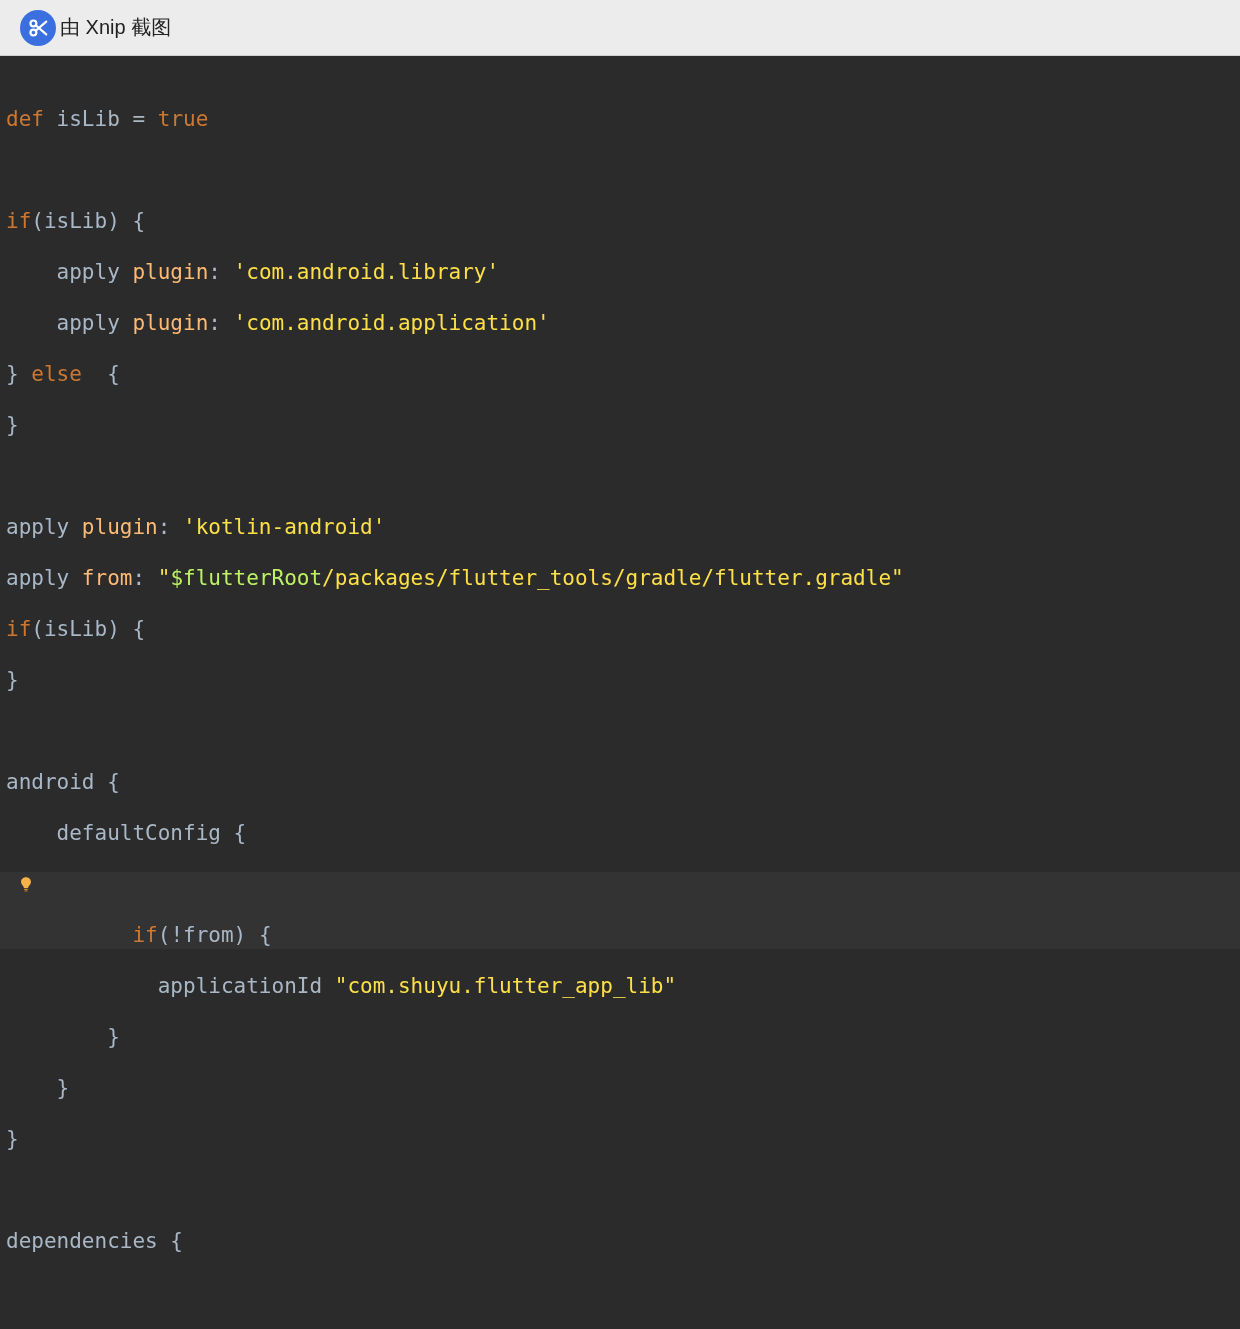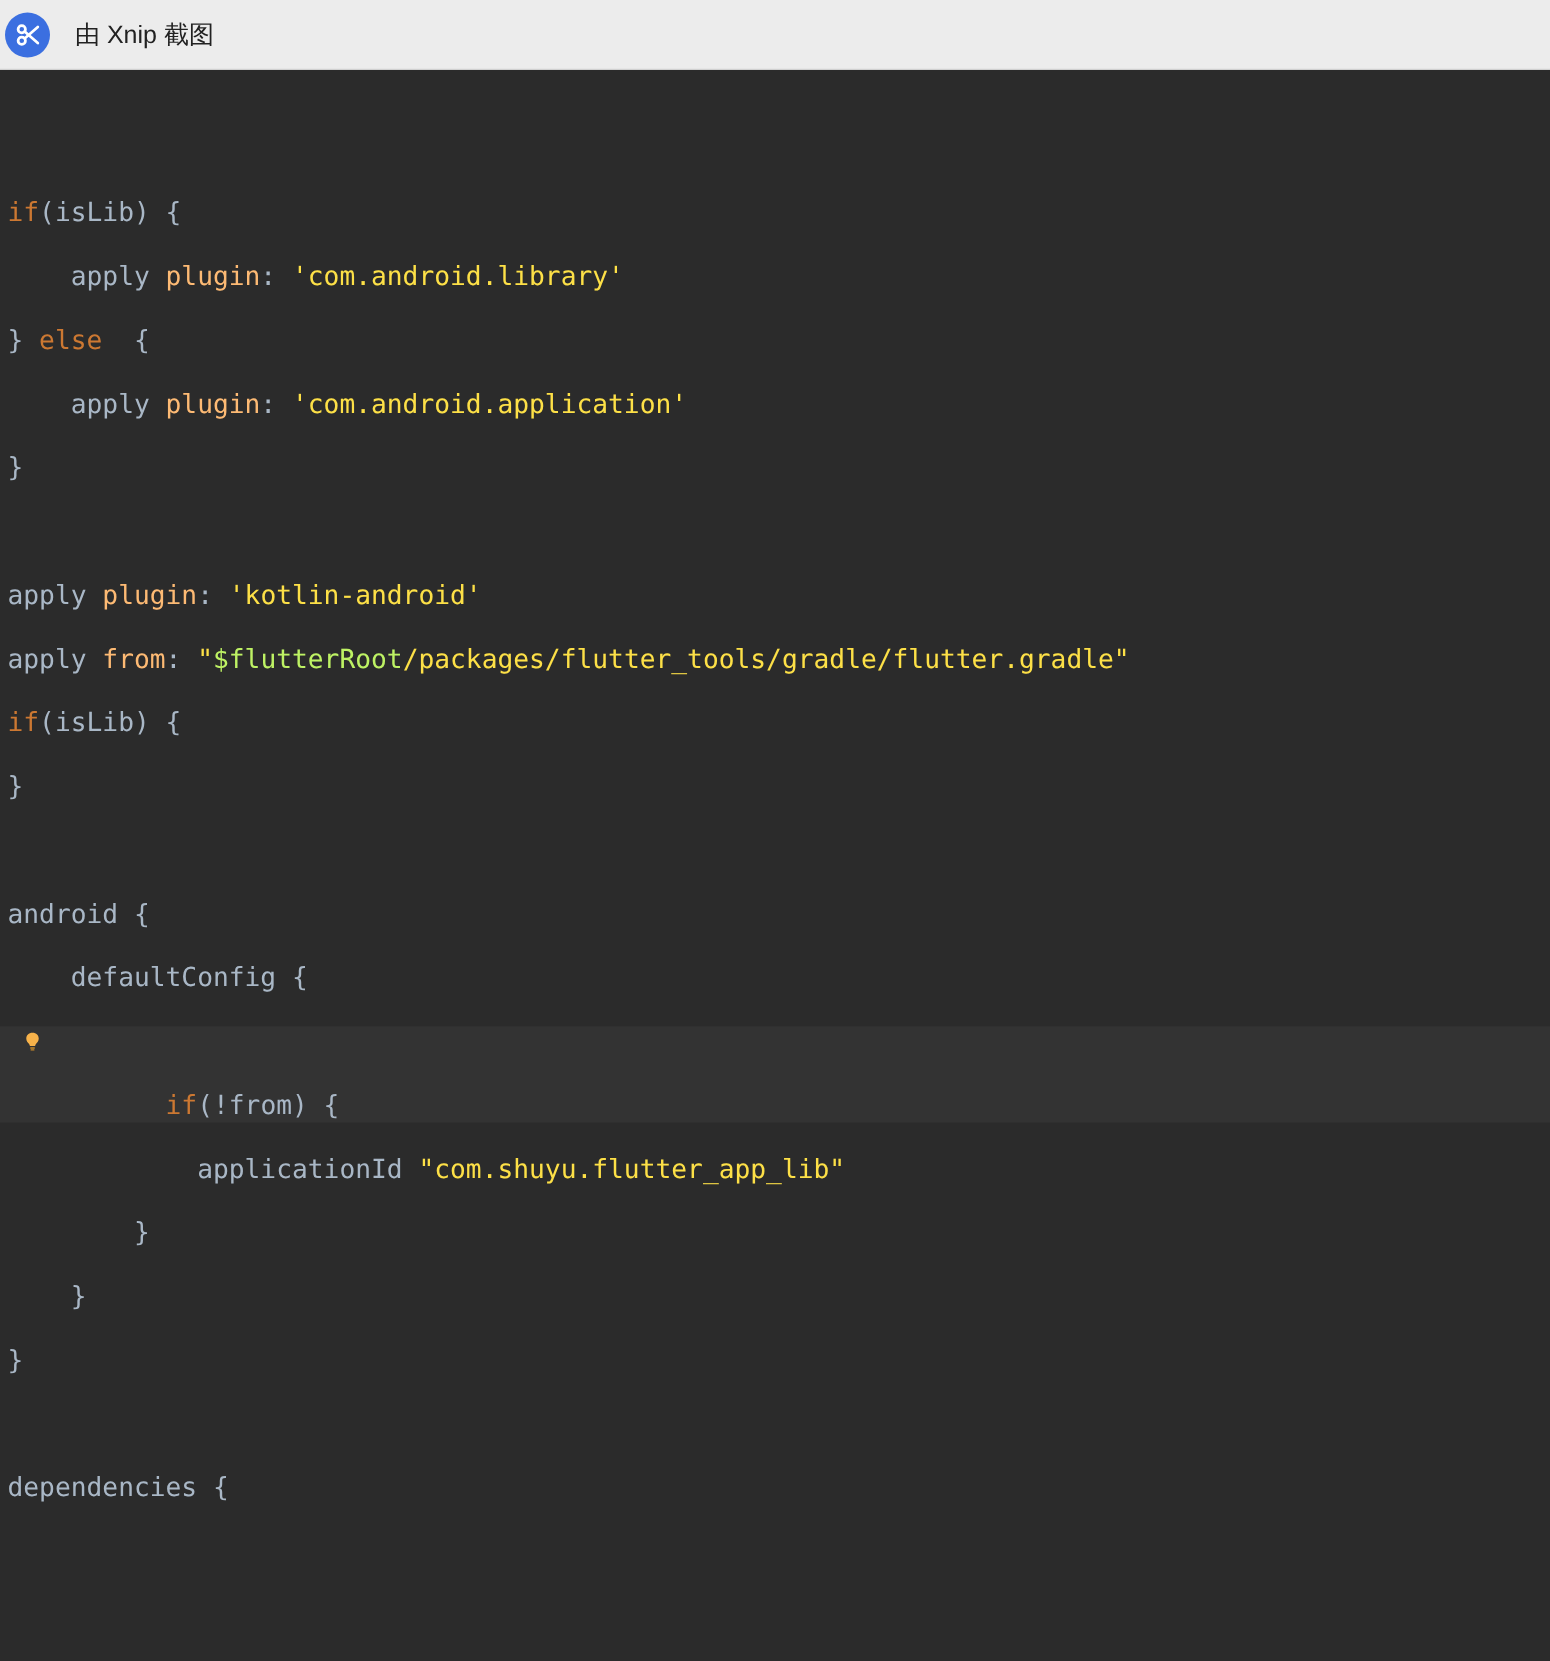--- a/index.html
+++ b/index.html
@@ -7,22 +7,22 @@
   body {
     font-family: "Menlo", "Consolas", "DejaVu Sans Mono", monospace;
     background: #2b2b2b;
     color: #a9b7c6;
   }
   .titlebar {
     height: 56px;
     background: #ececec;
     display: flex;
     align-items: center;
-    padding-left: 4px;
-    gap: 20px;
+    padding-left: 20px;
+    gap: 4px;
     border-bottom: 1px solid #d0d0d0;
   }
   .app-icon {
     width: 36px; height: 36px;
     border-radius: 50%;
     background: #3b6fe0;
     position: relative;
     display: flex; align-items: center; justify-content: center;
   }
   .app-icon svg { width: 22px; height: 22px; }
@@ -70,25 +70,26 @@
       <circle cx="7" cy="17" r="3.2" fill="none" stroke="#fff" stroke-width="2.4"></circle>
       <line x1="9.5" y1="9" x2="21" y2="19" stroke="#fff" stroke-width="2.4" stroke-linecap="round"></line>
       <line x1="9.5" y1="15" x2="21" y2="5" stroke="#fff" stroke-width="2.4" stroke-linecap="round"></line>
     </svg>
   </div>
   <div class="title-text">由 Xnip 截图</div>
 </div>
 
 <div class="editor">
 
+<div class="code-line"><span class="kw">def</span><span> isLib </span><span>= </span><span class="kw">true</span></div>
 <div class="code-line"><span></span>&nbsp;</div>
 <div class="code-line"><span class="kw">if</span><span>(isLib) {</span></div>
 <div class="code-line"><span>    </span><span>apply </span><span class="prop">plugin</span><span>: </span><span class="str">'com.android.library'</span></div>
+<div class="code-line"><span>    </span><span>apply </span><span class="prop">plugin</span><span>: </span><span class="str">'com.android.application'</span></div>
 <div class="code-line"><span>} </span><span class="kw">else</span><span>  {</span></div>
-<div class="code-line"><span>    </span><span>apply </span><span class="prop">plugin</span><span>: </span><span class="str">'com.android.application'</span></div>
 <div class="code-line"><span>}</span></div>
 <div class="code-line"><span></span>&nbsp;</div>
 <div class="code-line"><span>apply </span><span class="prop">plugin</span><span>: </span><span class="str">'kotlin-android'</span></div>
 <div class="code-line"><span>apply </span><span class="prop">from</span><span>: </span><span class="str">"</span><span class="intp">$flutterRoot</span><span class="str">/packages/flutter_tools/gradle/flutter.gradle</span><span class="str">"</span></div>
 <div class="code-line"><span class="kw">if</span><span>(isLib) {</span></div>
 <div class="code-line"><span>}</span></div>
 <div class="code-line"><span></span>&nbsp;</div>
 <div class="code-line"><span>android {</span></div>
 <div class="code-line"><span>    </span><span>defaultConfig {</span></div>
 <div class="code-line hl">

